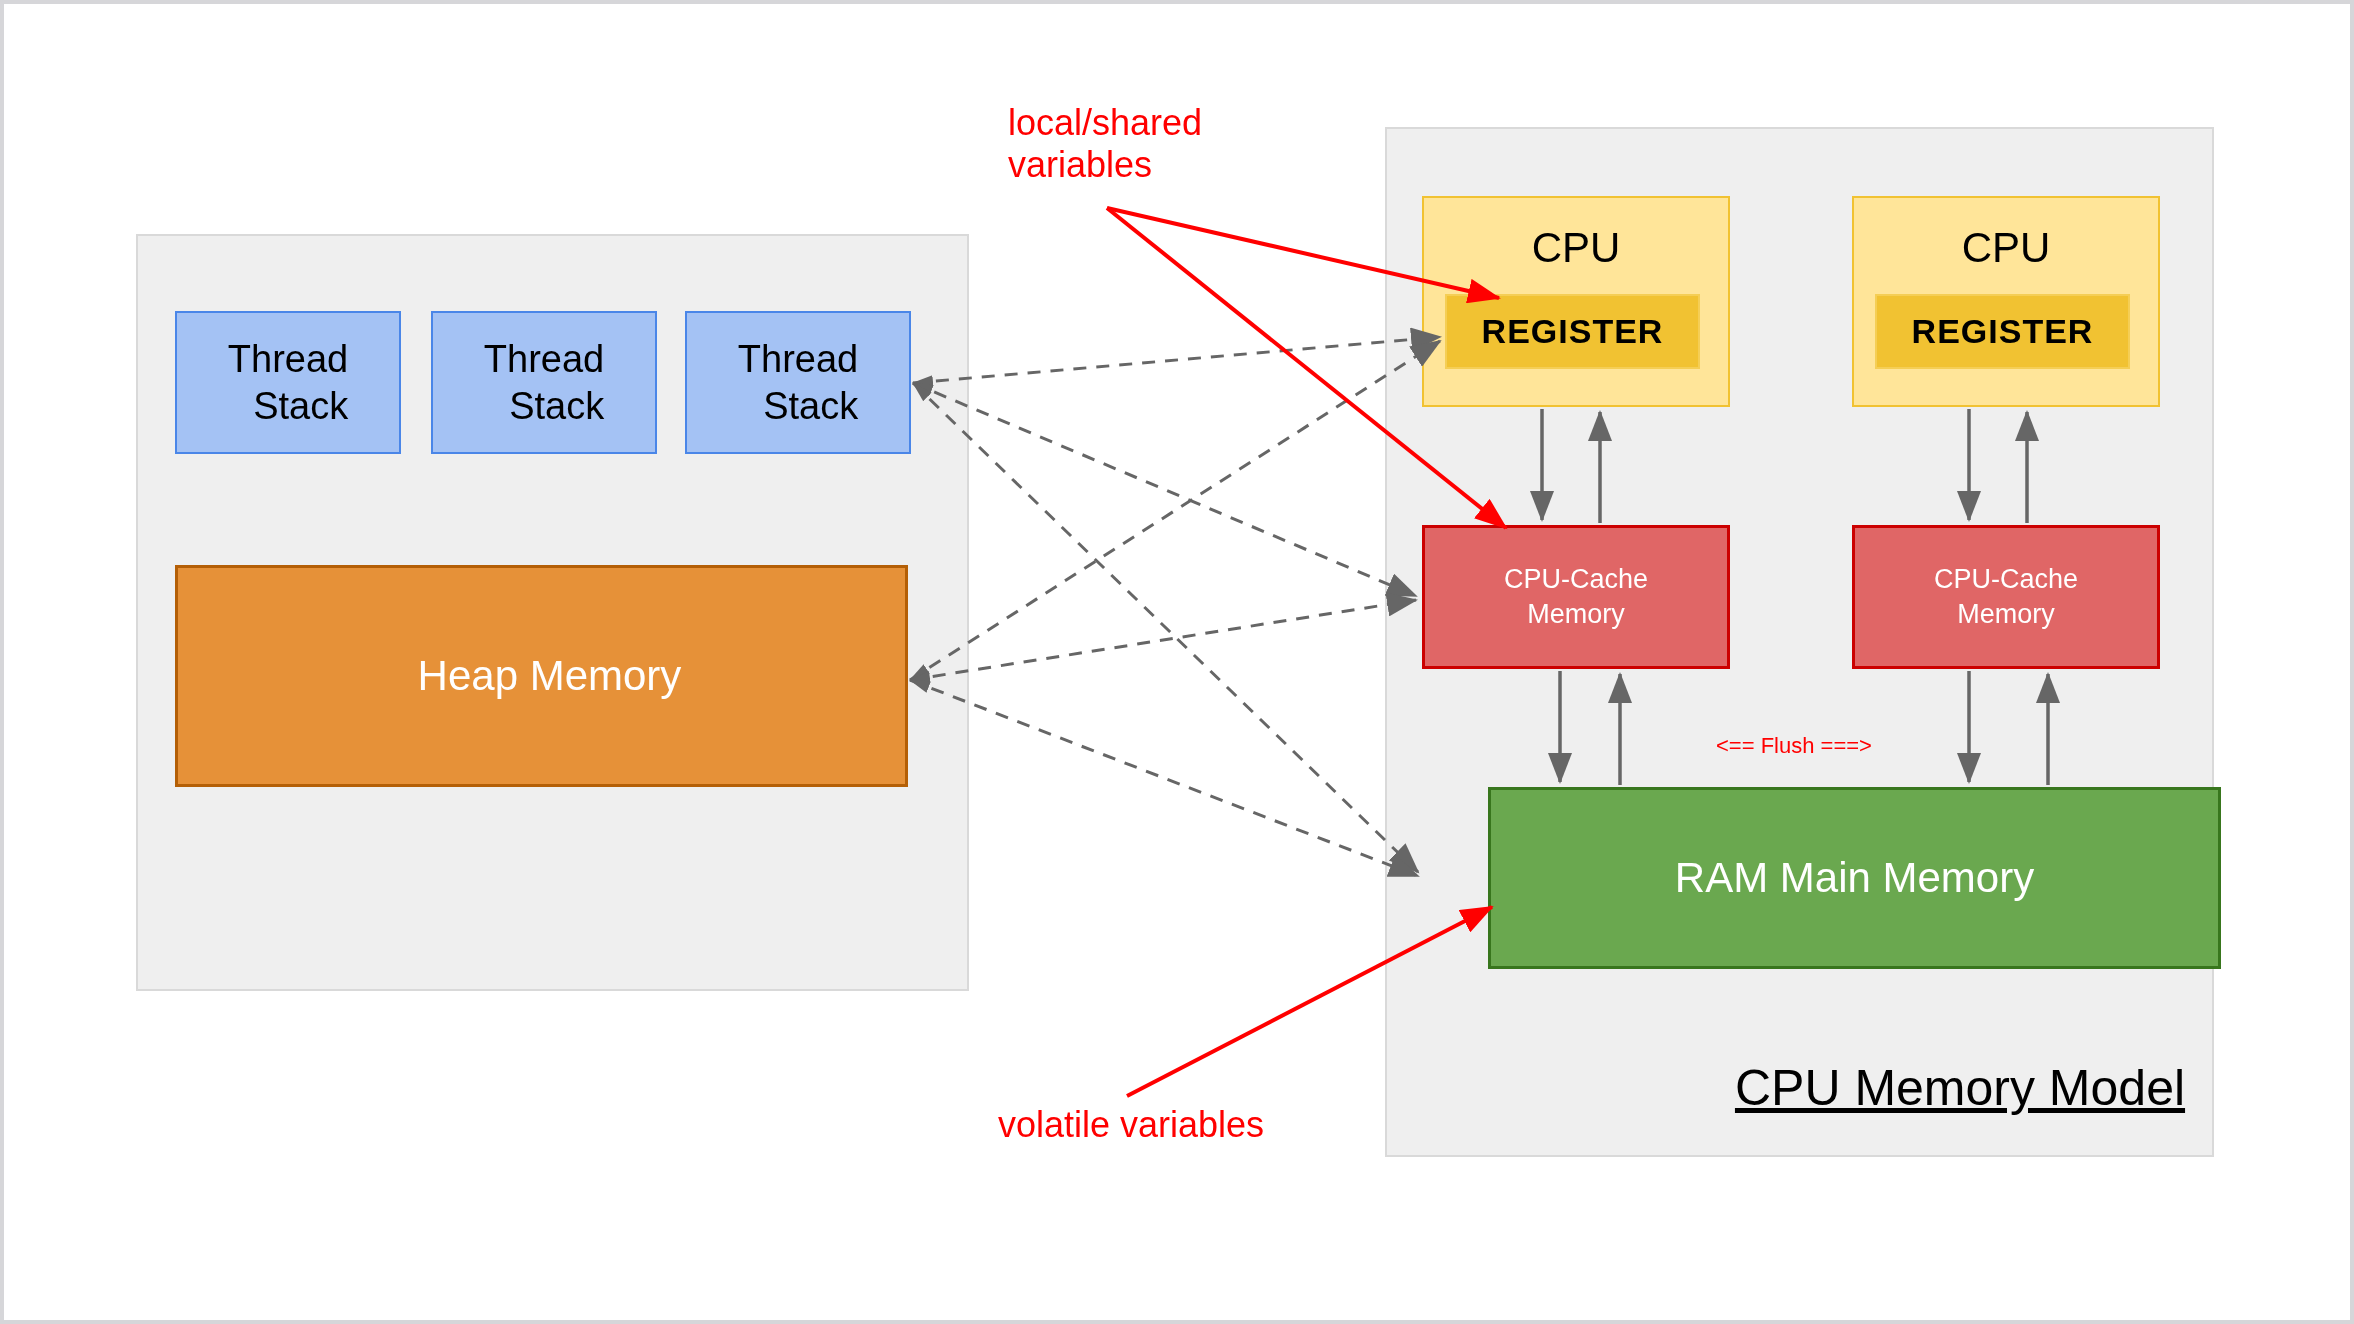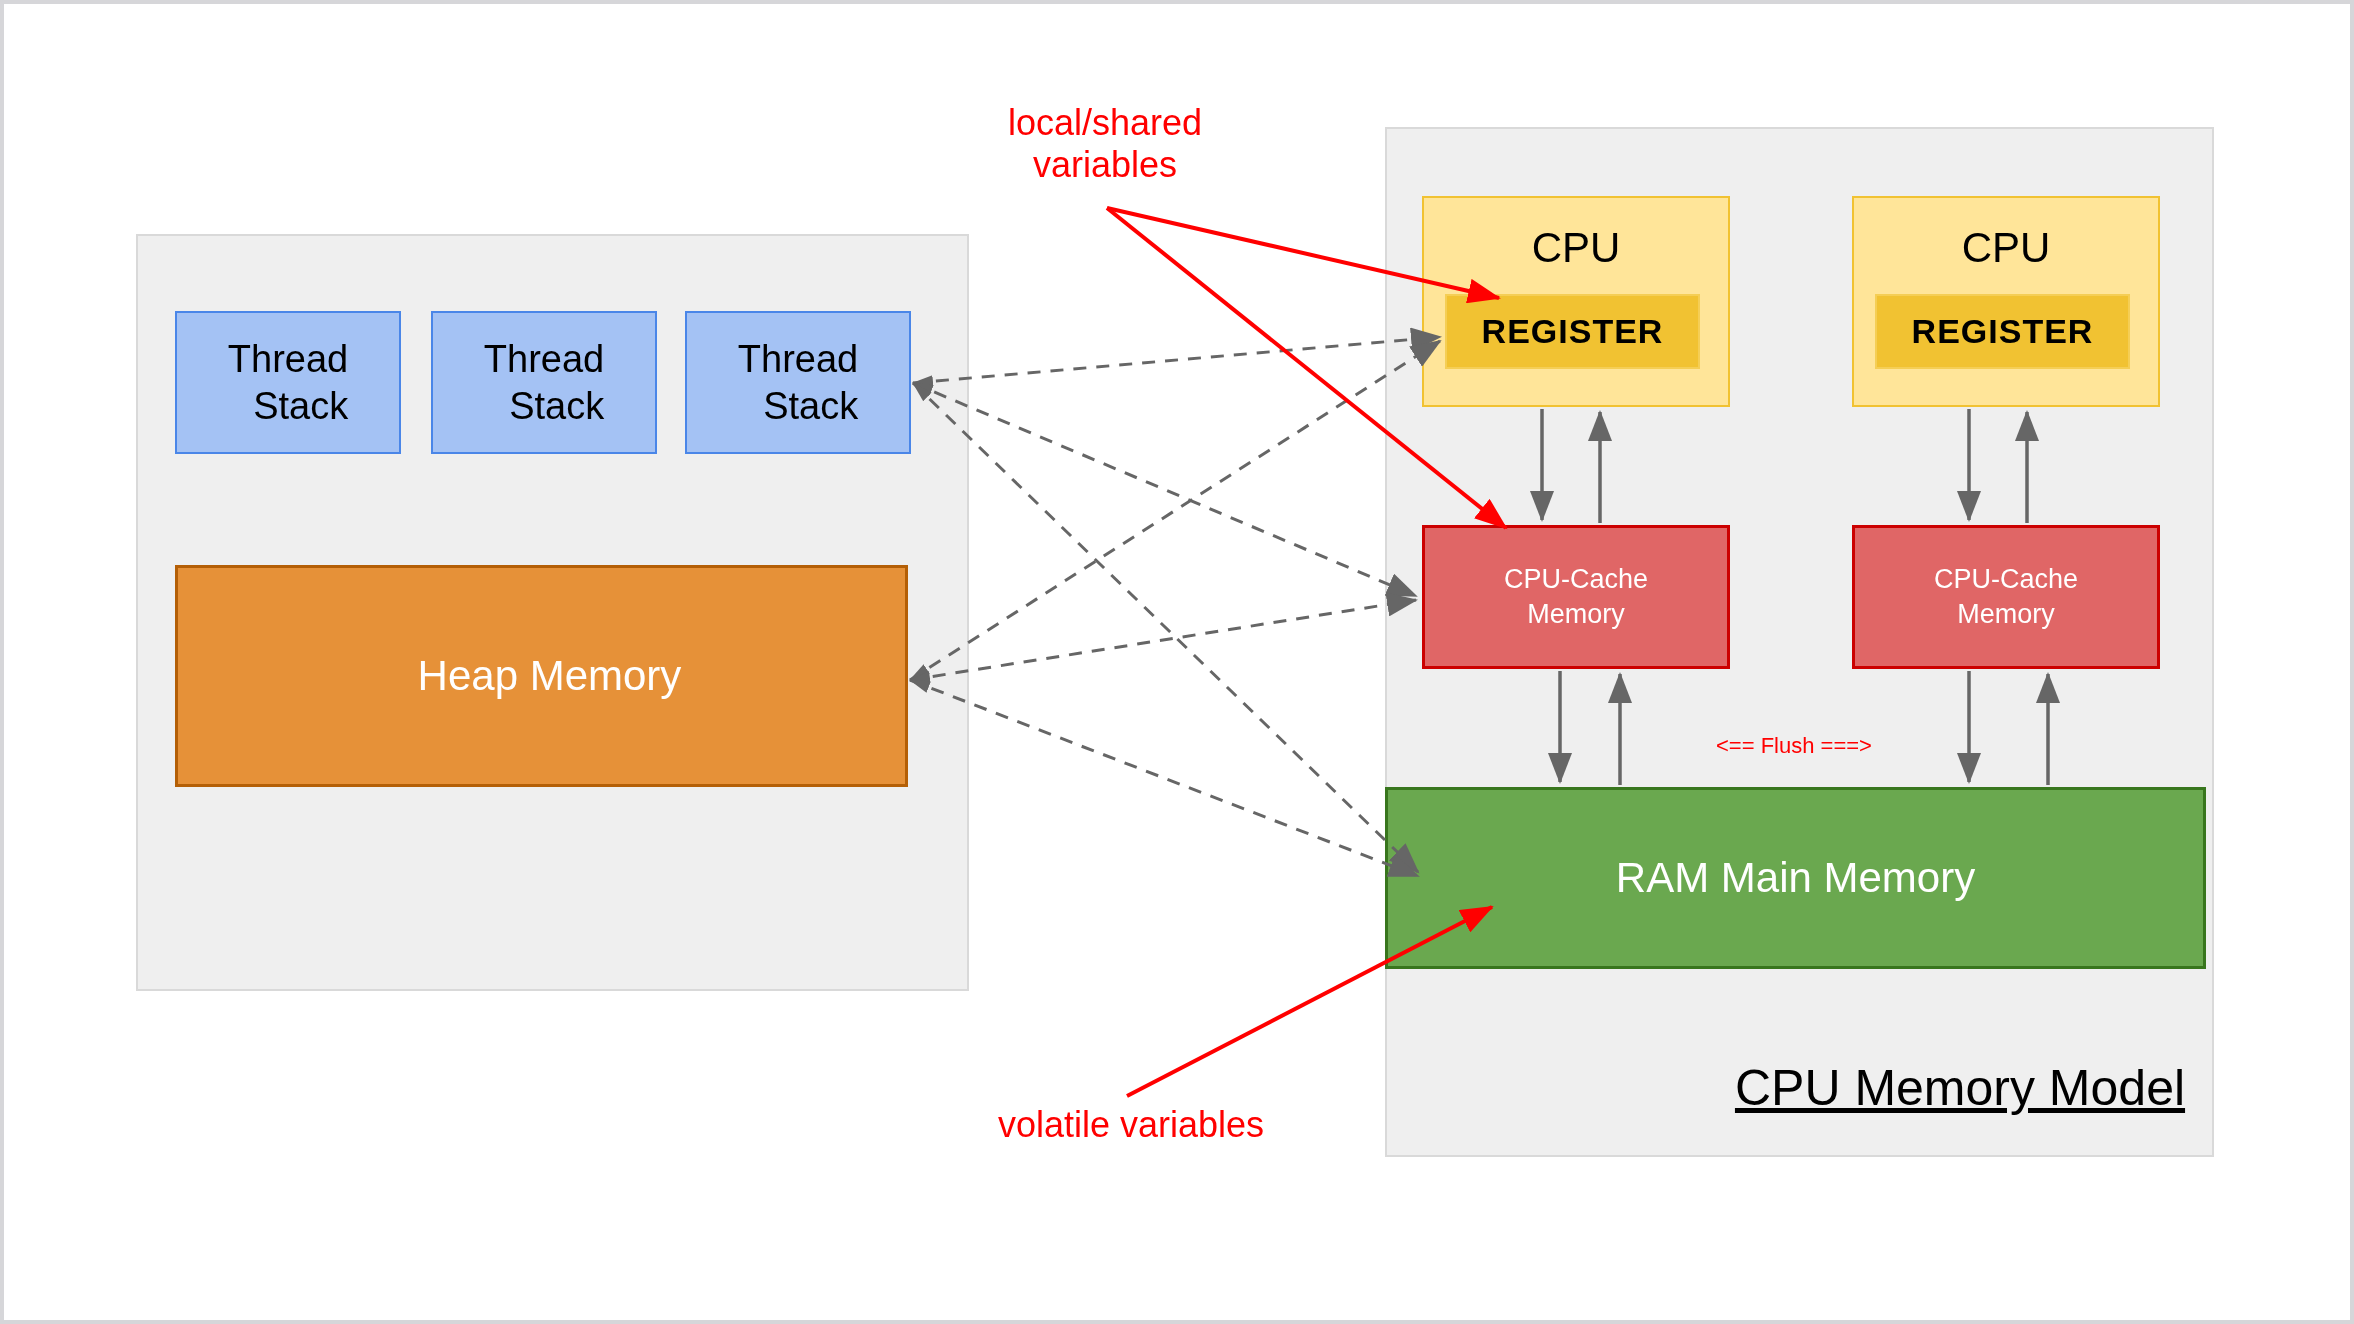--- a/index.html
+++ b/index.html
@@ -55,21 +55,21 @@
     background:var(--ram-fill);border:3px solid var(--ram-border);
     font-size:42px;color:#fff;
   }
   .diagram-title{
     position:absolute;transform:translate(-50%,-50%);
     font-size:50px;color:var(--text-black);white-space:nowrap;
   }
   .annotation{
     position:absolute;transform:translate(-50%,-50%);
     color:var(--annotation-red);font-size:36px;line-height:1.17;
-    text-align:center;white-space:pre-line;
+    text-align:left;white-space:pre-line;
   }
   .flush-label{
     position:absolute;transform:translate(-50%,-50%);
     color:var(--annotation-red);font-size:22px;font-weight:400;white-space:nowrap;
   }
   svg.overlay{position:absolute;left:0;top:0;pointer-events:none;}
   .dash-line{stroke:var(--arrow-gray);stroke-width:3;stroke-dasharray:13 10;fill:none;}
   .solid-line{stroke:var(--arrow-gray);stroke-width:3.5;fill:none;}
   .red-line{stroke:var(--annotation-red);stroke-width:4;fill:none;}
   .mk-gray{fill:var(--arrow-gray);}
@@ -98,21 +98,21 @@
   <div class="node register" style="left:1441px;top:290px;width:255px;height:75px;">REGISTER</div>
 
   <div class="node cpu-box" style="left:1848px;top:192px;width:308px;height:211px;">CPU</div>
   <div class="node register" style="left:1871px;top:290px;width:255px;height:75px;">REGISTER</div>
 
   <div class="node cache" style="left:1418px;top:521px;width:308px;height:144px;">CPU-Cache
 Memory</div>
   <div class="node cache" style="left:1848px;top:521px;width:308px;height:144px;">CPU-Cache
 Memory</div>
 
-  <div class="node ram" style="left:1381px;top:783px;width:821px;height:182px;">RAM Main Memory</div>
+  <div class="node ram" style="left:1484px;top:783px;width:733px;height:182px;">RAM Main Memory</div>
 
   <div class="diagram-title" style="left:1956px;top:1084px;text-decoration:underline;">CPU Memory Model</div>
 
   <div class="annotation" style="left:1101px;top:140px;">local/shared
 variables</div>
   <div class="annotation" style="left:1127px;top:1121px;">volatile variables</div>
   <div class="flush-label" style="left:1790px;top:742px;">&lt;== Flush ===&gt;</div>
 
   <svg class="overlay" width="2354" height="1324" viewBox="0 0 2354 1324">
     <defs>

